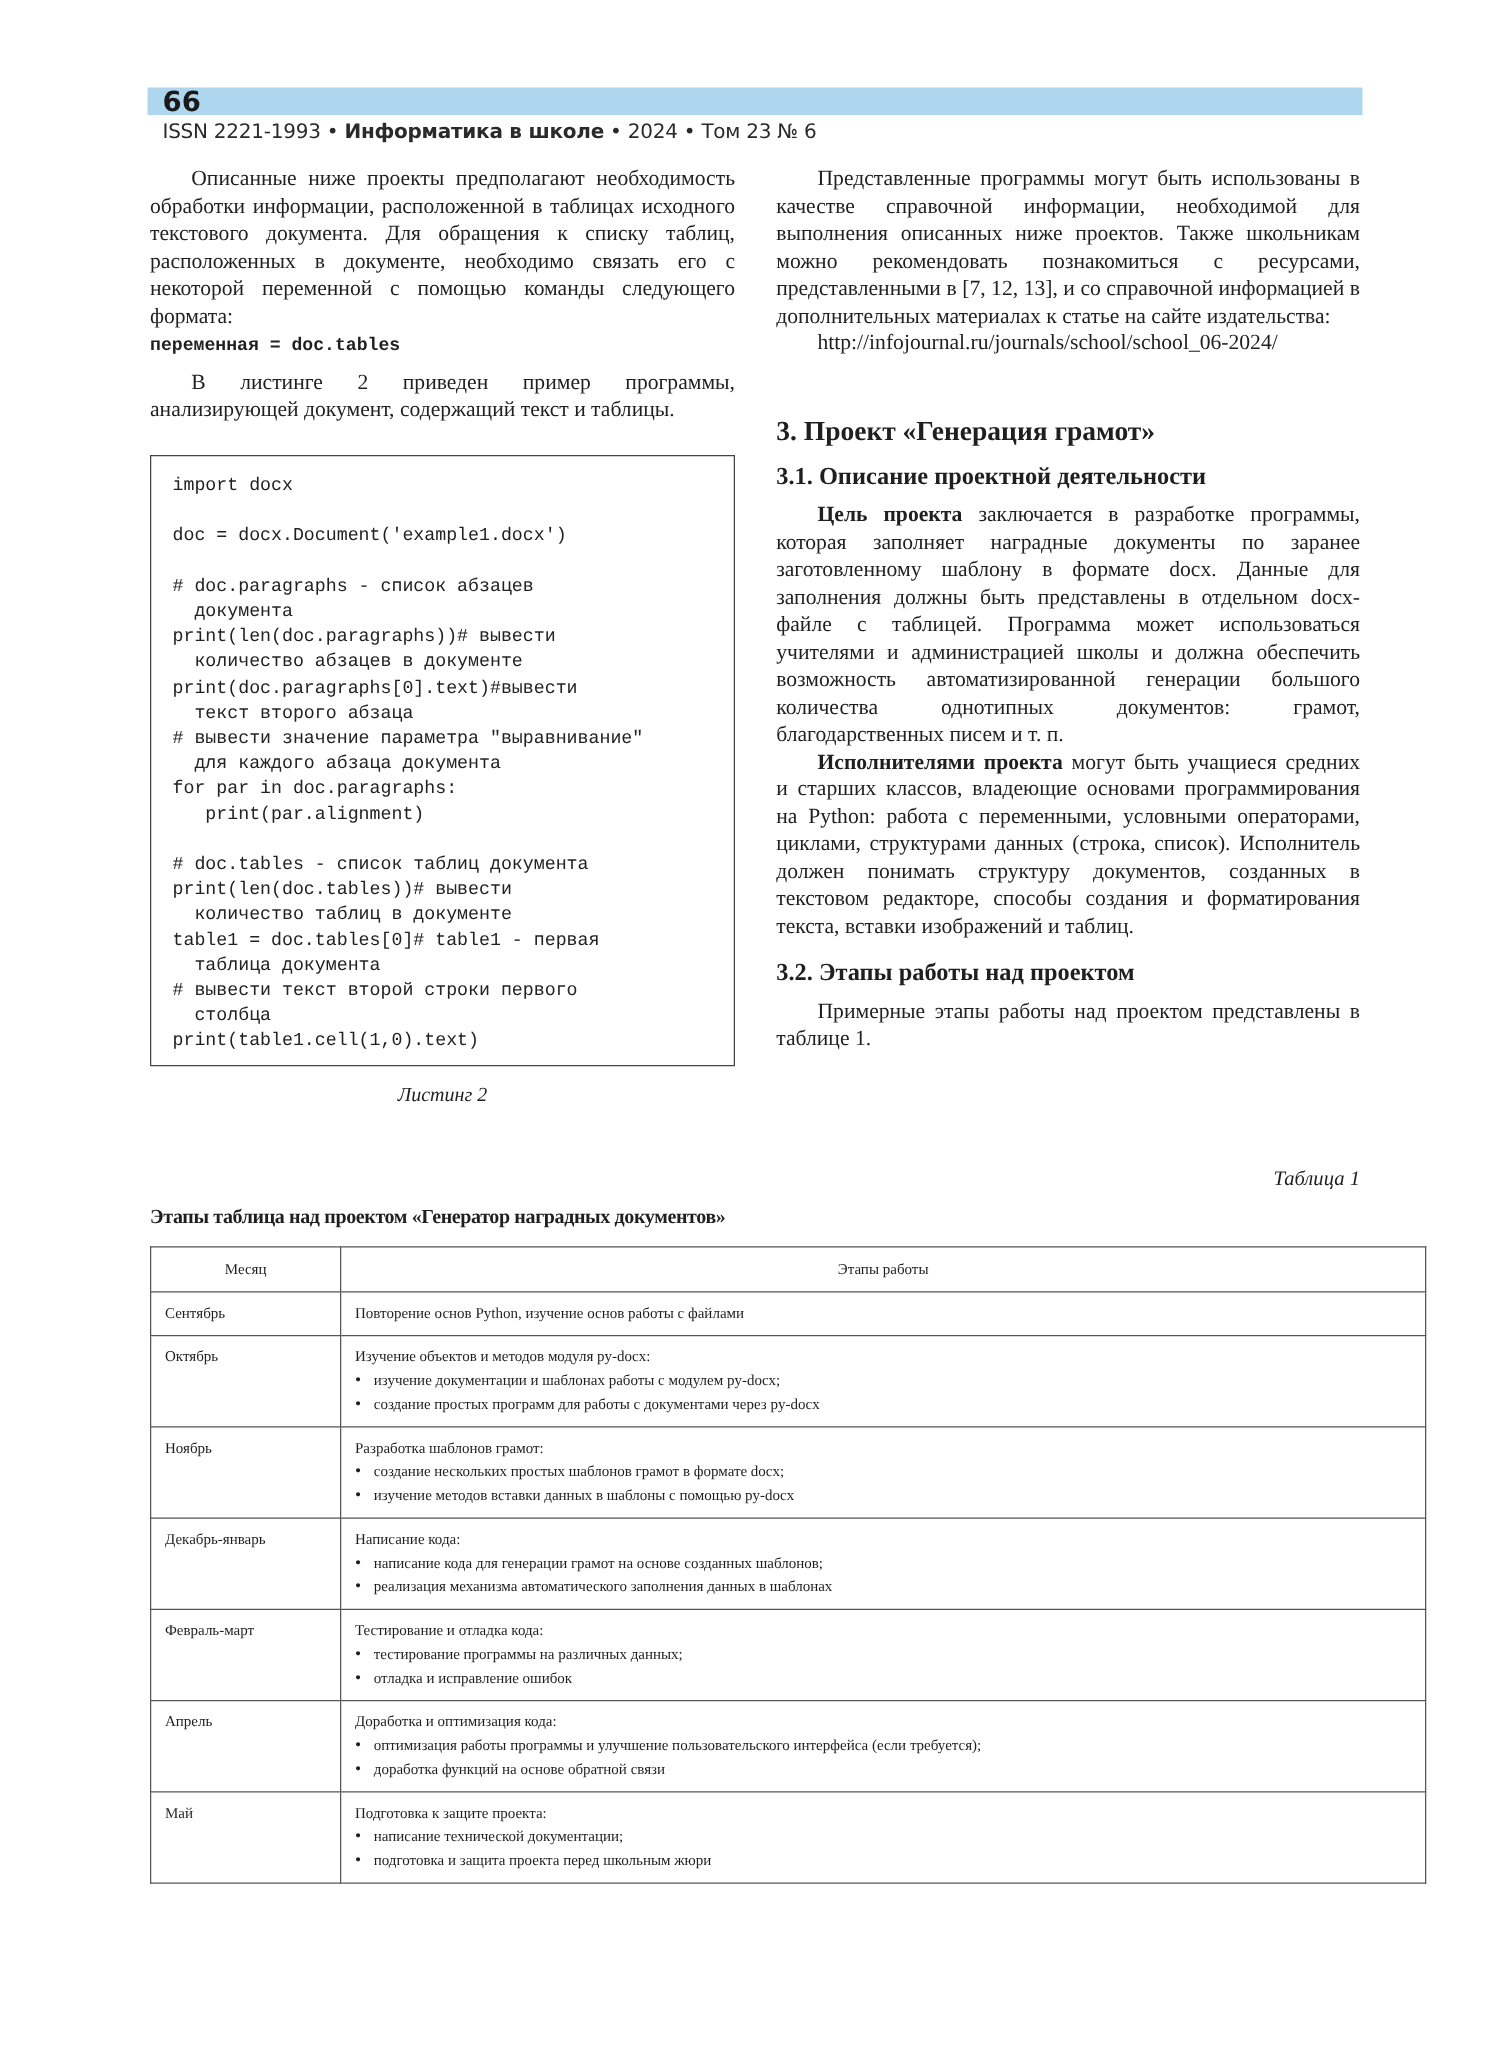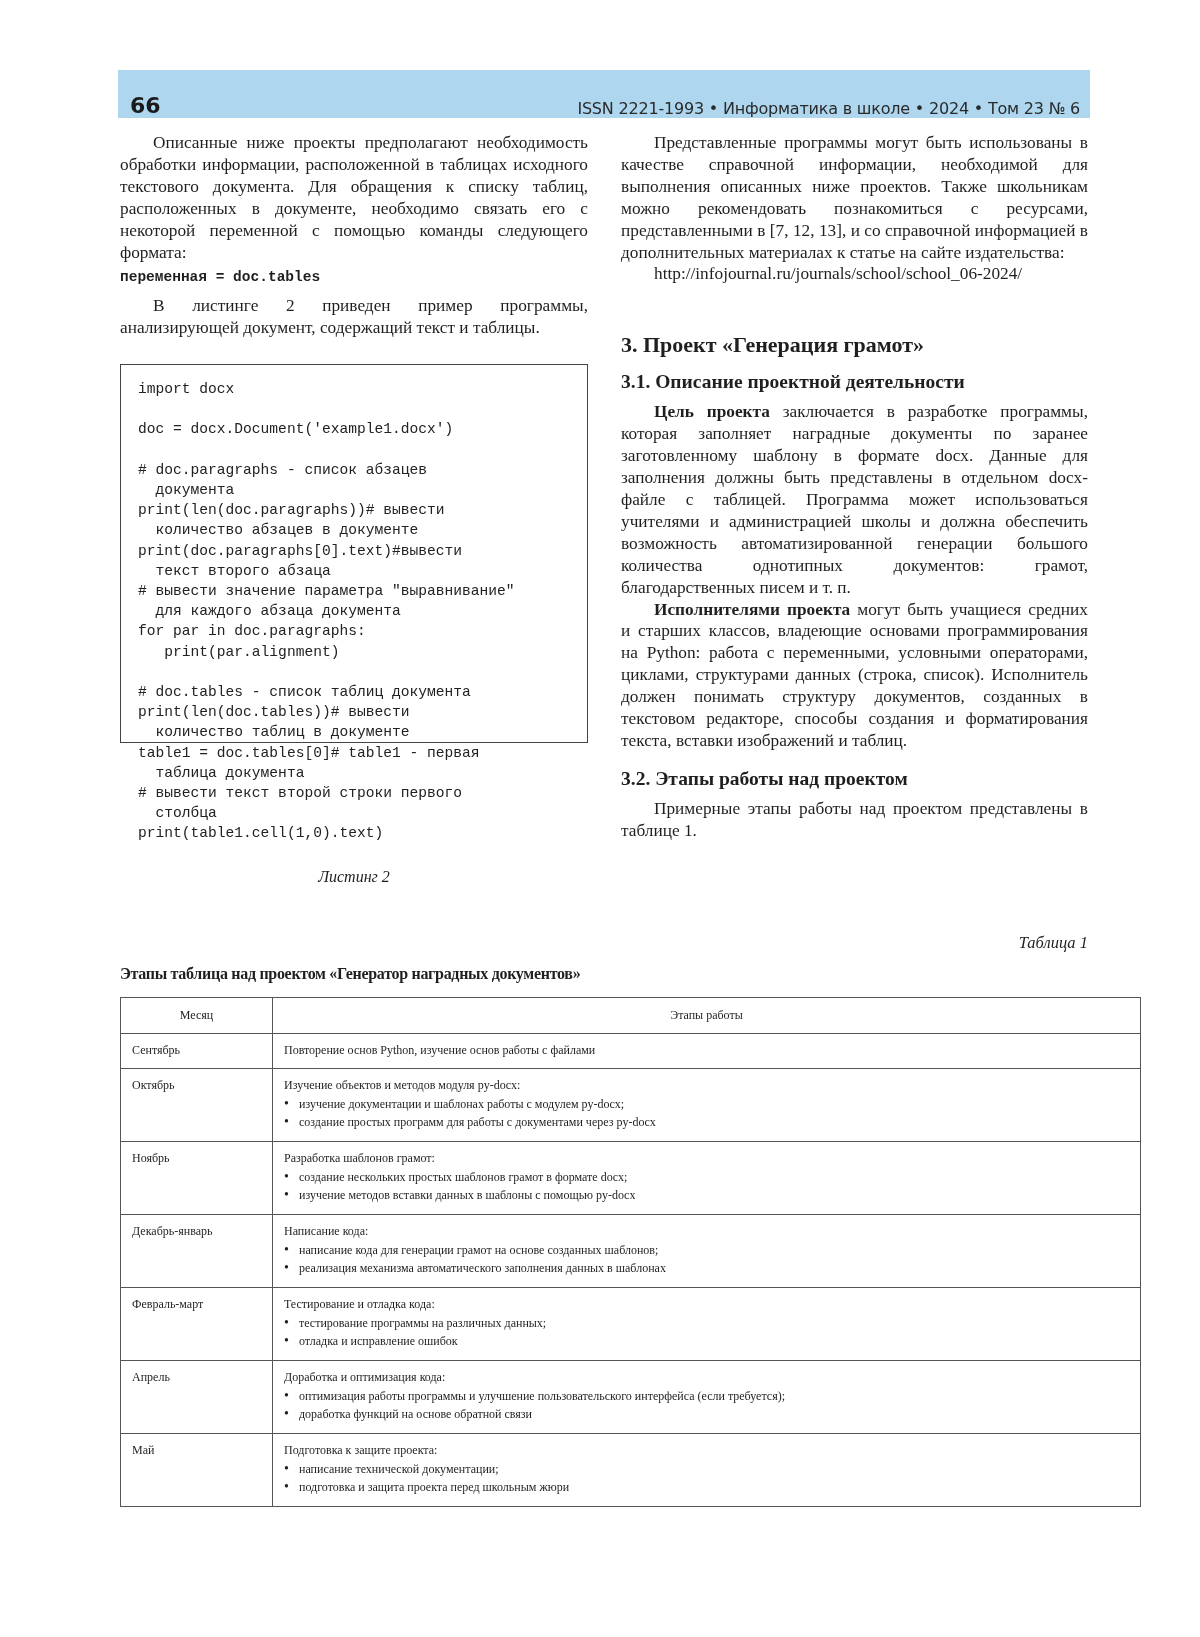--- a/index.html
+++ b/index.html
@@ -1,33 +1,34 @@
 <!DOCTYPE html>
 <html><head>
   <meta charset="utf-8">
   <style>
     html, body { margin: 0; padding: 0; background: #ffffff; }
     body { width: 1200px; height: 1637px; position: relative; overflow: hidden; color: #1f1f1f; }
     .header {
-      position: absolute; left: 118px; top: 70px; width: 972px; height: 48px;
-      background: #aed6ee; display: flex; align-items: flex-end; justify-content: space-between;
+      position: absolute; left: 118px; top: 70px; width: 972px; height: 22px;
+      background: #aed6ee; display: flex; align-items: flex-start; justify-content: space-between;
       box-sizing: border-box; padding: 0 10px 0 12px;
       font-family: "DejaVu Sans", sans-serif;
+      flex-direction: column;
     }
     .page-num { font-weight: bold; font-size: 22px; color: #1a1a1a; }
     .journal { font-size: 16px; color: #2a2a2a; letter-spacing: -0.2px; }
-    .journal b { font-weight: normal; }
+    .journal b { font-weight: bold; }
     .col { position: absolute; font-family: "Liberation Serif", serif; font-size: 17.3px; line-height: 21.9px; text-align: justify; }
     .col-left { left: 120px; top: 132px; width: 468px; }
     .col-right { left: 621px; top: 132px; width: 467px; }
     p { margin: 0; }
     .indent { text-indent: 33px; }
     .mono { font-family: "Liberation Mono", monospace; font-weight: bold; font-size: 14.5px; margin: 4px 0 6px 0; letter-spacing: 0px; }
     .listing {
-      position: absolute; left: 120px; top: 364px; width: 468px; height: 379px;
+      position: absolute; left: 120px; top: 364px; width: 468px; height: 489px;
       border: 1.5px solid #444; box-sizing: border-box; padding: 14px 0 0 17px;
       font-family: "Liberation Mono", monospace; font-size: 14.6px; line-height: 20.2px;
       white-space: pre; color: #222;
     }
     .caption-listing { position: absolute; left: 120px; top: 868px; width: 468px; text-align: center; font-family: "Liberation Serif", serif; font-style: italic; font-size: 16px; }
     h2 { font-family: "Liberation Serif", serif; font-weight: bold; font-size: 22px; margin: 0; line-height: 28px; }
     h3 { font-family: "Liberation Serif", serif; font-weight: bold; font-size: 19.5px; margin: 0; line-height: 26px; }
     .url { padding-left: 33px; text-align: left; }
     .table-label { position: absolute; right: 112px; top: 933px; font-family: "Liberation Serif", serif; font-style: italic; font-size: 16.5px; }
     .table-title { position: absolute; left: 120px; top: 965px; font-family: "Liberation Serif", serif; font-weight: bold; font-size: 16px; letter-spacing: -0.3px; }

